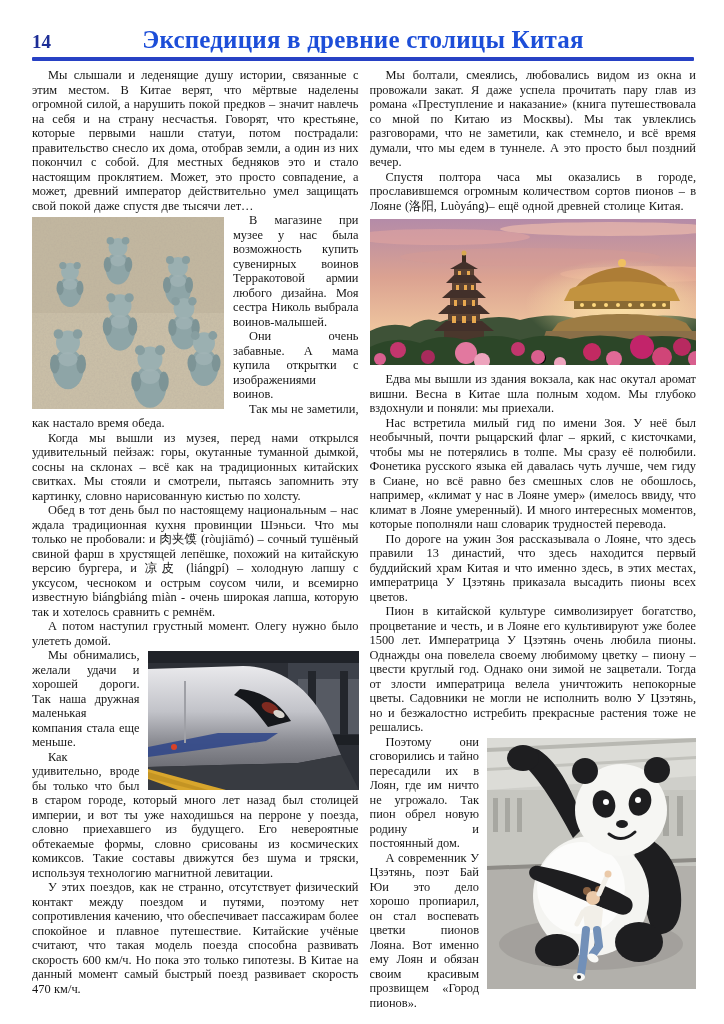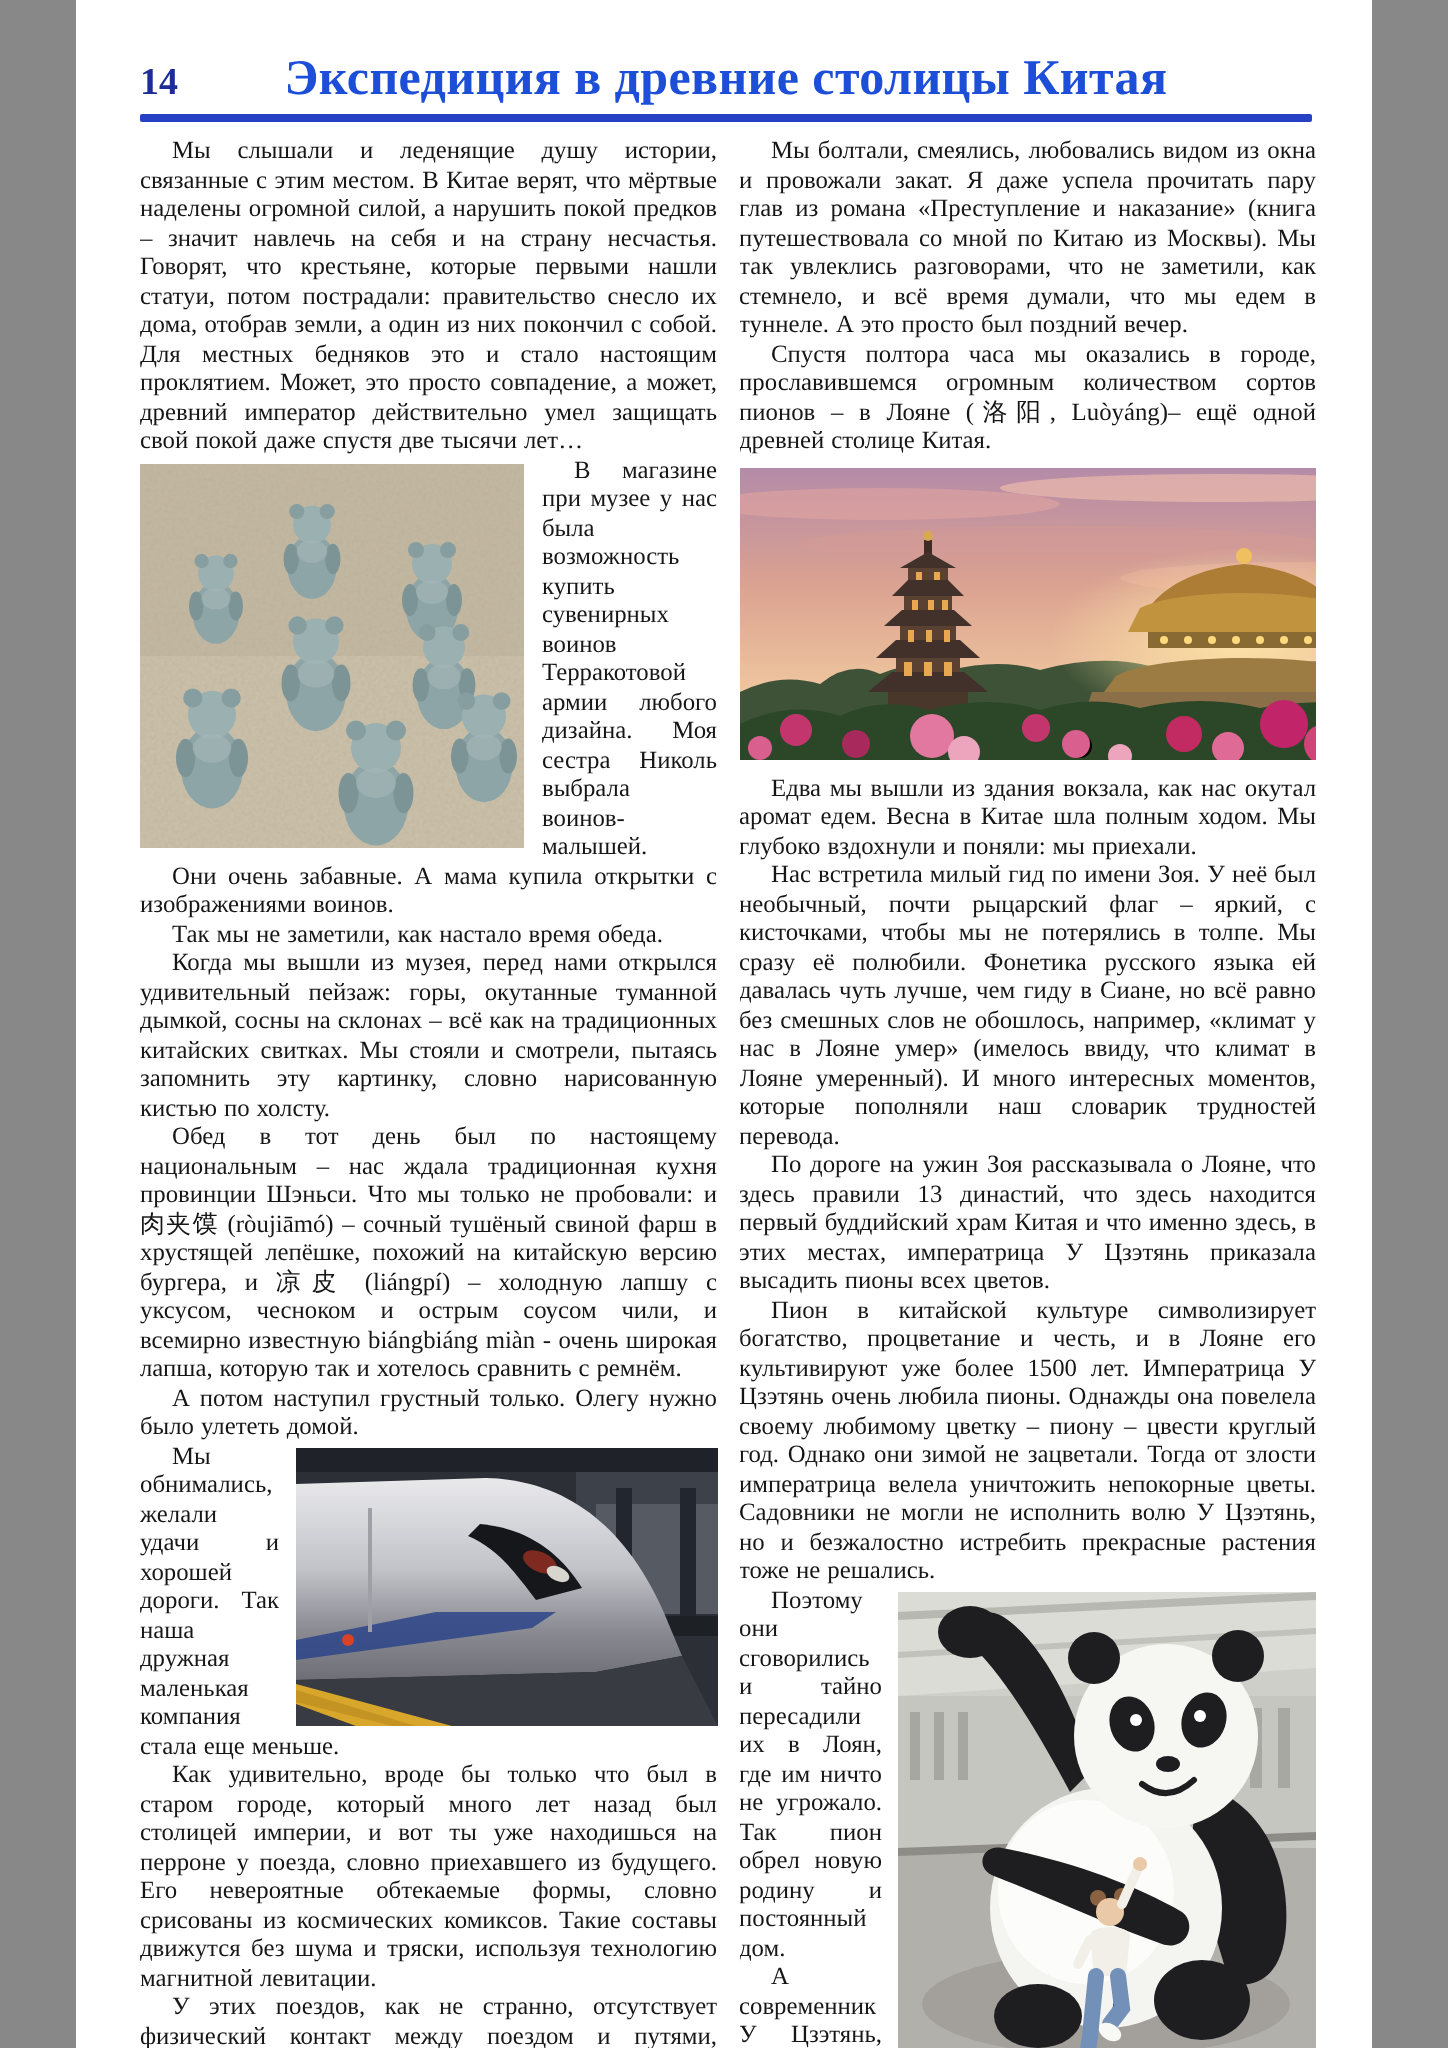--- a/index.html
+++ b/index.html
@@ -1,17 +1,17 @@
 <!DOCTYPE html>
 <html lang="ru"><head>
 <meta charset="utf-8">
 <style>
   html,body{margin:0;padding:0;background:#888;}
   .page{
-    width:648px;height:1024px;background:#ffffff;position:relative;
+    width:724px;height:1024px;background:#ffffff;position:relative;
     margin:0 auto;overflow:hidden;
     font-family:"Liberation Serif","DejaVu Serif",serif;color:#161616;
   }
   
   .header{padding:26px 30px 0 32px;}
   .header-row{display:flex;align-items:baseline;}
   .page-number{font-size:19px;font-weight:bold;color:#1c2d96;flex:0 0 60px;}
   .page-title{flex:1;text-align:center;font-size:25px;font-weight:bold;color:#1d4ed8;
     letter-spacing:.2px;padding-right:60px;}
   .header-rule{height:4px;background:#2741c4;margin-top:3px;border-radius:1px;}
@@ -75,21 +75,21 @@
           <use href="#figw" transform="translate(118,152) scale(1.25)"></use>
           <use href="#figw" transform="translate(172,135) scale(1.1)"></use>
         </svg>
       </div>
 
       <p>В магазине при музее у нас была возможность купить сувенирных воинов Терракотовой армии любого дизайна. Моя сестра Николь выбрала воинов-малышей.</p>
       <p>Они очень забавные. А мама купила открытки с изображениями воинов.</p>
       <p>Так мы не заметили, как настало время обеда.</p>
       <p>Когда мы вышли из музея, перед нами открылся удивительный пейзаж: горы, окутанные туманной дымкой, сосны на склонах – всё как на традиционных китайских свитках. Мы стояли и смотрели, пытаясь запомнить эту картинку, словно нарисованную кистью по холсту.</p>
       <p>Обед в тот день был по настоящему национальным – нас ждала традиционная кухня провинции Шэньси. Что мы только не пробовали: и 肉夹馍 (ròujiāmó) – сочный тушёный свиной фарш в хрустящей лепёшке, похожий на китайскую версию бургера, и 凉皮 (liángpí) – холодную лапшу с уксусом, чесноком и острым соусом чили, и всемирно известную biángbiáng miàn - очень широкая лапша, которую так и хотелось сравнить с ремнём.</p>
-      <p>А потом наступил грустный только. Олегу нужно было улететь домой.</p>
+      <p>А потом наступил грустный момент. Олегу нужно было улететь домой.</p>
 
       <div class="fig fig-train">
         <svg width="211" height="139" viewBox="0 0 211 139">
           <defs>
             <linearGradient id="trainBody" x1="0" y1="0" x2="0" y2="1">
               <stop offset="0" stop-color="#e9e9ec"></stop>
                 <stop offset="0.45" stop-color="#c2c3c9"></stop>
               <stop offset="0.75" stop-color="#8b8c93"></stop>
                 <stop offset="1" stop-color="#6e6f76"></stop>
             </linearGradient>
@@ -204,21 +204,21 @@
             <circle cx="272" cy="128" r="12" fill="#c2246a"></circle>
               <circle cx="292" cy="138" r="10" fill="#d04578"></circle>
             <circle cx="312" cy="128" r="9" fill="#b82a60"></circle>
               <circle cx="326" cy="140" r="8" fill="#d85f8e"></circle>
             <circle cx="190" cy="144" r="6" fill="#eda4bd"></circle>
               <circle cx="10" cy="140" r="6" fill="#d85f8e"></circle>
           </g>
         </svg>
       </div>
 
-      <p>Едва мы вышли из здания вокзала, как нас окутал аромат едем. Весна в Китае шла полным ходом. Мы глубоко вздохнули и поняли: мы приехали.</p>
+      <p>Едва мы вышли из здания вокзала, как нас окутал аромат вишни. Весна в Китае шла полным ходом. Мы глубоко вздохнули и поняли: мы приехали.</p>
       <p>Нас встретила милый гид по имени Зоя. У неё был необычный, почти рыцарский флаг – яркий, с кисточками, чтобы мы не потерялись в толпе. Мы сразу её полюбили. Фонетика русского языка ей давалась чуть лучше, чем гиду в Сиане, но всё равно без смешных слов не обошлось, например, «климат у нас в Лояне умер» (имелось ввиду, что климат в Лояне умеренный). И много интересных моментов, которые пополняли наш словарик трудностей перевода.</p>
       <p>По дороге на ужин Зоя рассказывала о Лояне, что здесь правили 13 династий, что здесь находится первый буддийский храм Китая и что именно здесь, в этих местах, императрица У Цзэтянь приказала высадить пионы всех цветов.</p>
       <p>Пион в китайской культуре символизирует богатство, процветание и честь, и в Лояне его культивируют уже более 1500 лет. Императрица У Цзэтянь очень любила пионы. Однажды она повелела своему любимому цветку – пиону – цвести круглый год. Однако они зимой не зацветали. Тогда от злости императрица велела уничтожить непокорные цветы. Садовники не могли не исполнить волю У Цзэтянь, но и безжалостно истребить прекрасные растения тоже не решались.</p>
 
       <div class="fig fig-panda">
         <svg width="209" height="251" viewBox="0 0 209 251">
           <rect width="209" height="251" fill="#cfcfca"></rect>
           <path d="M0,0 L209,0 L209,38 L0,52 Z" fill="#dcdcd7"></path>
           <path d="M0,10 L209,0 L209,4 L0,14 Z" fill="#b8b8b2"></path>
           <path d="M0,30 L209,18 L209,21 L0,33 Z" fill="#c2c2bc"></path>

